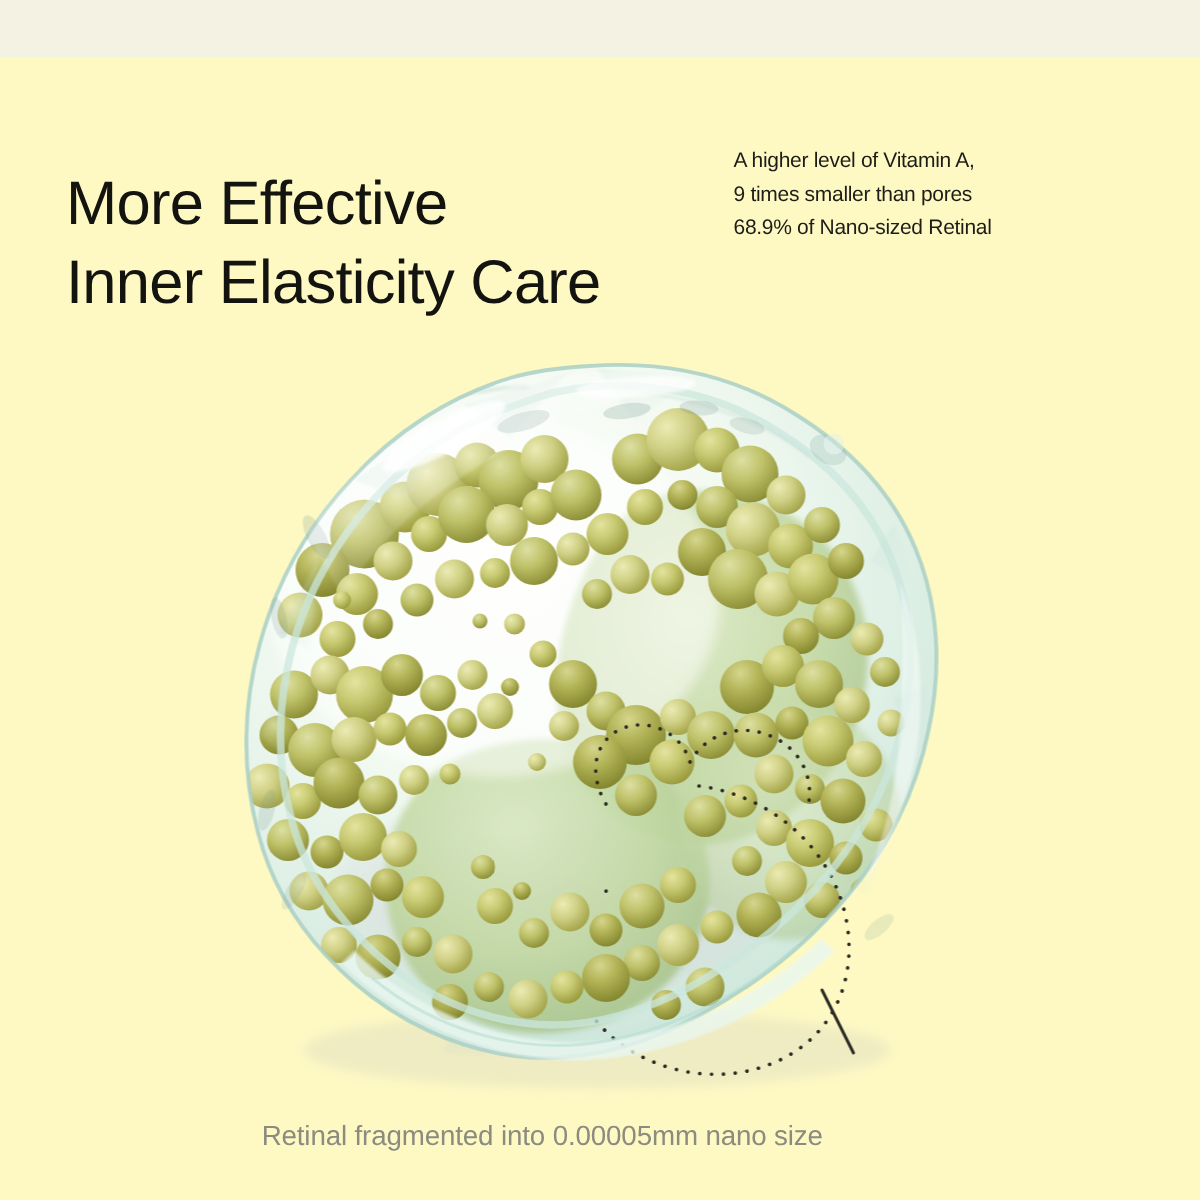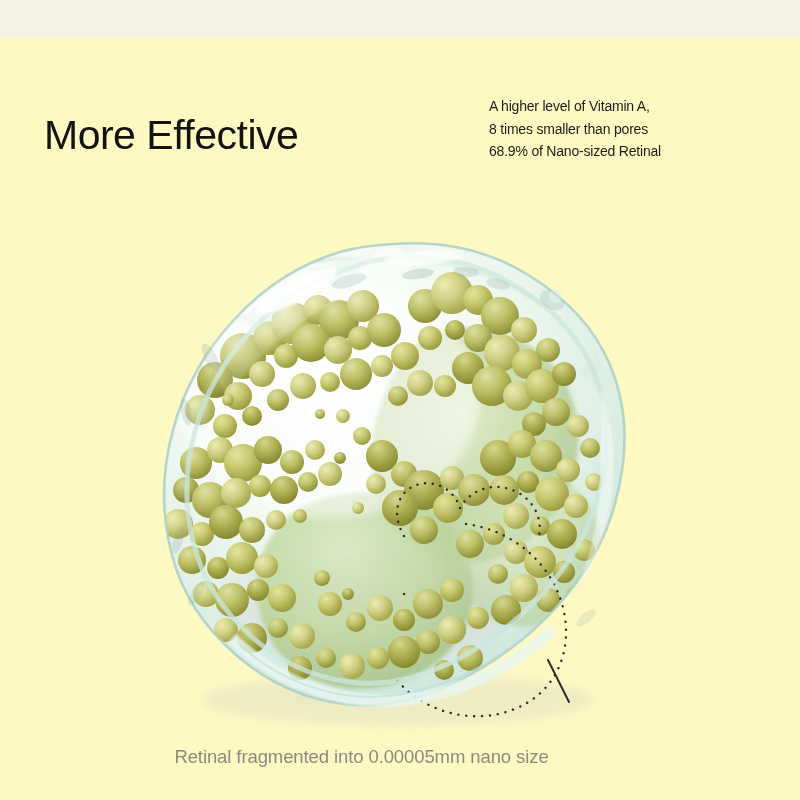--- a/index.html
+++ b/index.html
@@ -397,25 +397,26 @@
         <ellipse cx="424" cy="220" rx="40" ry="7" fill="#ffffff" opacity="0.7" transform="rotate(-4 424 220)" filter="url(#tinyBlur)"></ellipse>
 
         <path d="M600,350 C616,392 618,440 607,482 C600,508 589,532 576,552
                  C590,520 598,486 600,450 C602,414 603,380 600,350 Z" fill="#ffffff" opacity="0.45" filter="url(#tinyBlur)"></path>
       </g>
     </svg>
   </div>
 
   <h1 class="headline">
     <span>More Effective</span>
+    <span class="l2">Inner Elasticity Care</span>
   </h1>
 
   <div class="subcopy">
     <span>A higher level of Vitamin A,</span>
-    <span>8 times smaller than pores</span>
+    <span>9 times smaller than pores</span>
     <span>68.9% of Nano-sized Retinal</span>
   </div>
 
   <div class="caption">
     <span>Retinal fragmented into 0.00005mm nano size</span>
   </div>
 
 </div>
 
 </body></html>

